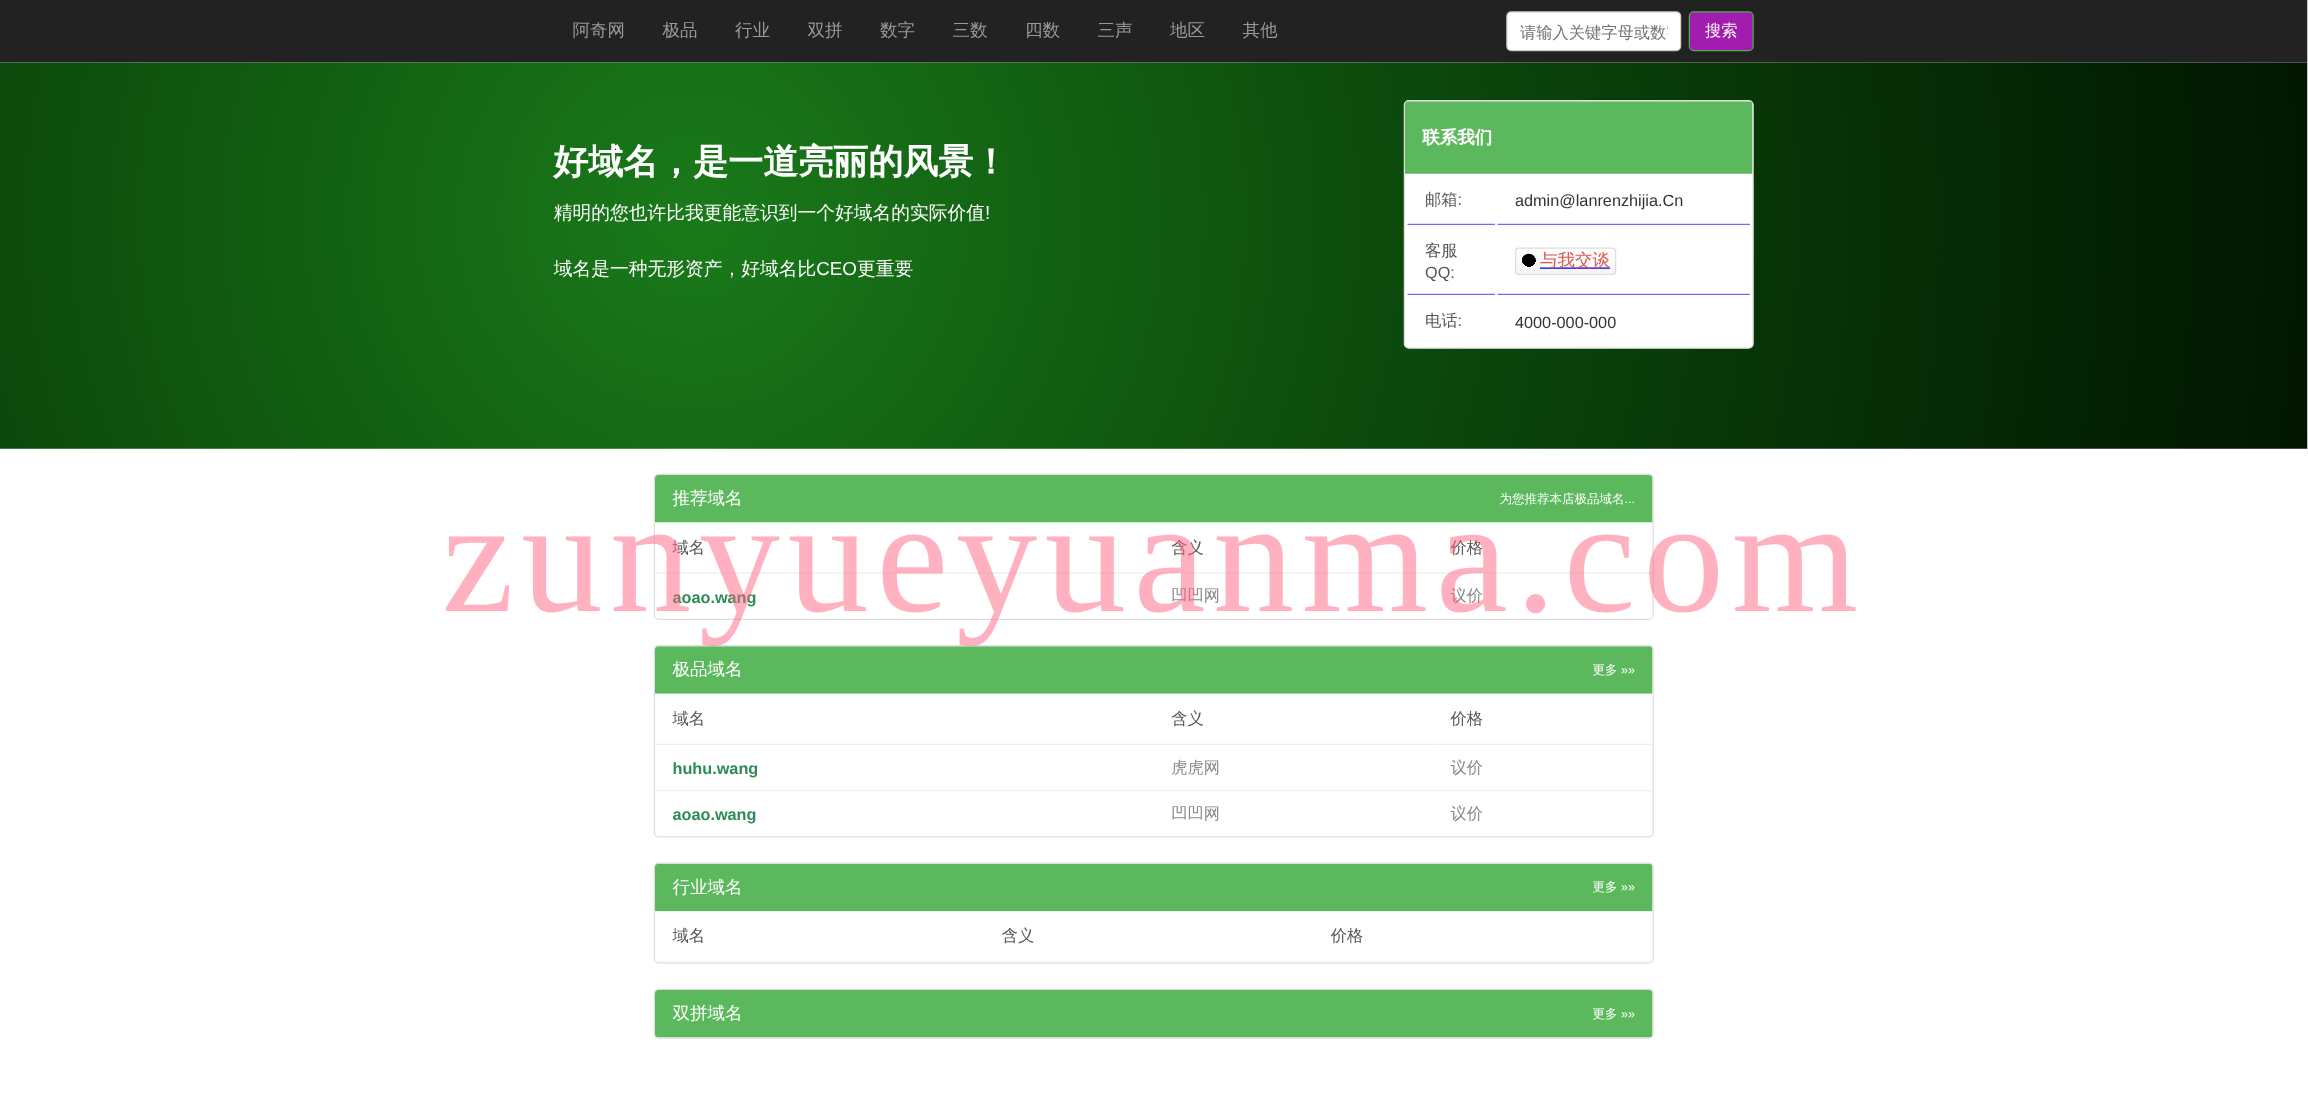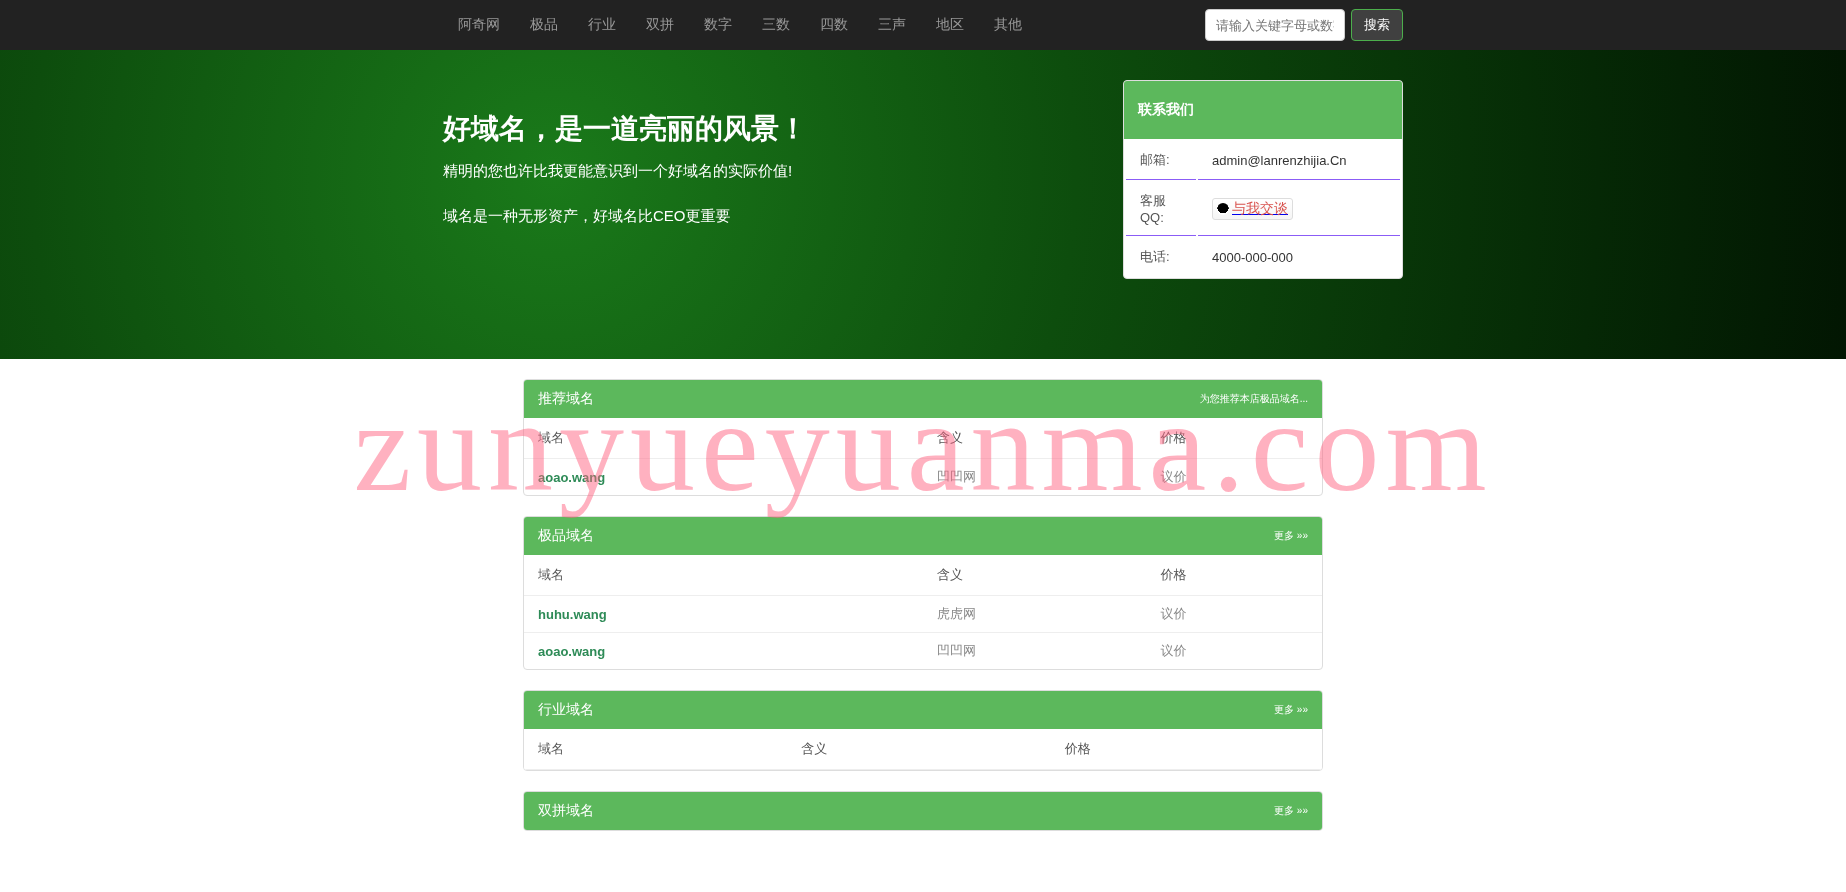--- a/index.html
+++ b/index.html
@@ -28,21 +28,21 @@
     .nav-search { display: flex; gap: 6px; }
     .nav-search input {
       border: 1px solid #ccc;
       border-radius: 4px;
       padding: 6px 10px;
       font-size: 13px;
       width: 140px;
       background: #fff;
     }
     .nav-search button {
-      background: #404040;
+      background: #a21caf;
       border: 1px solid #4cae4c;
       color: #fff;
       border-radius: 4px;
       padding: 6px 12px;
       font-size: 13px;
       cursor: pointer;
     }
     
     
     .hero {

